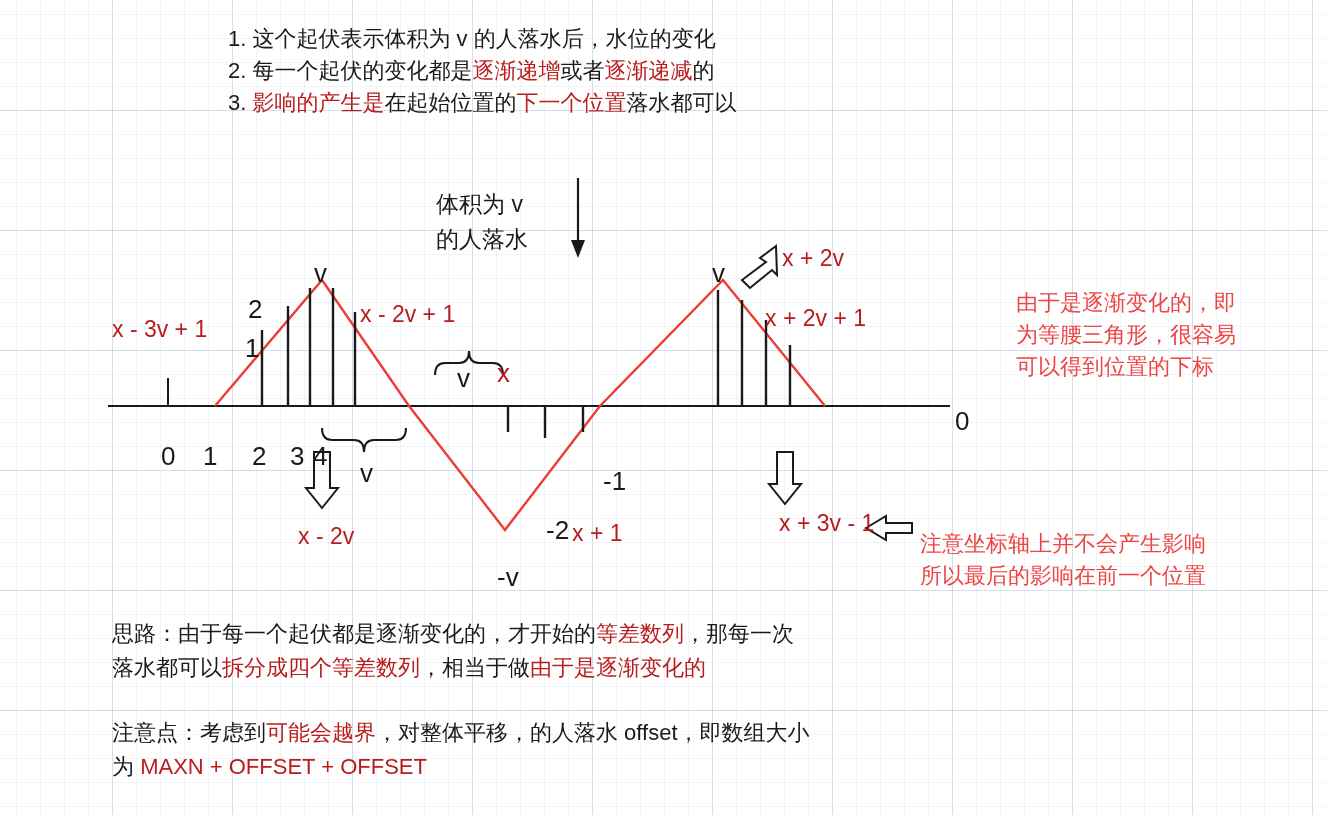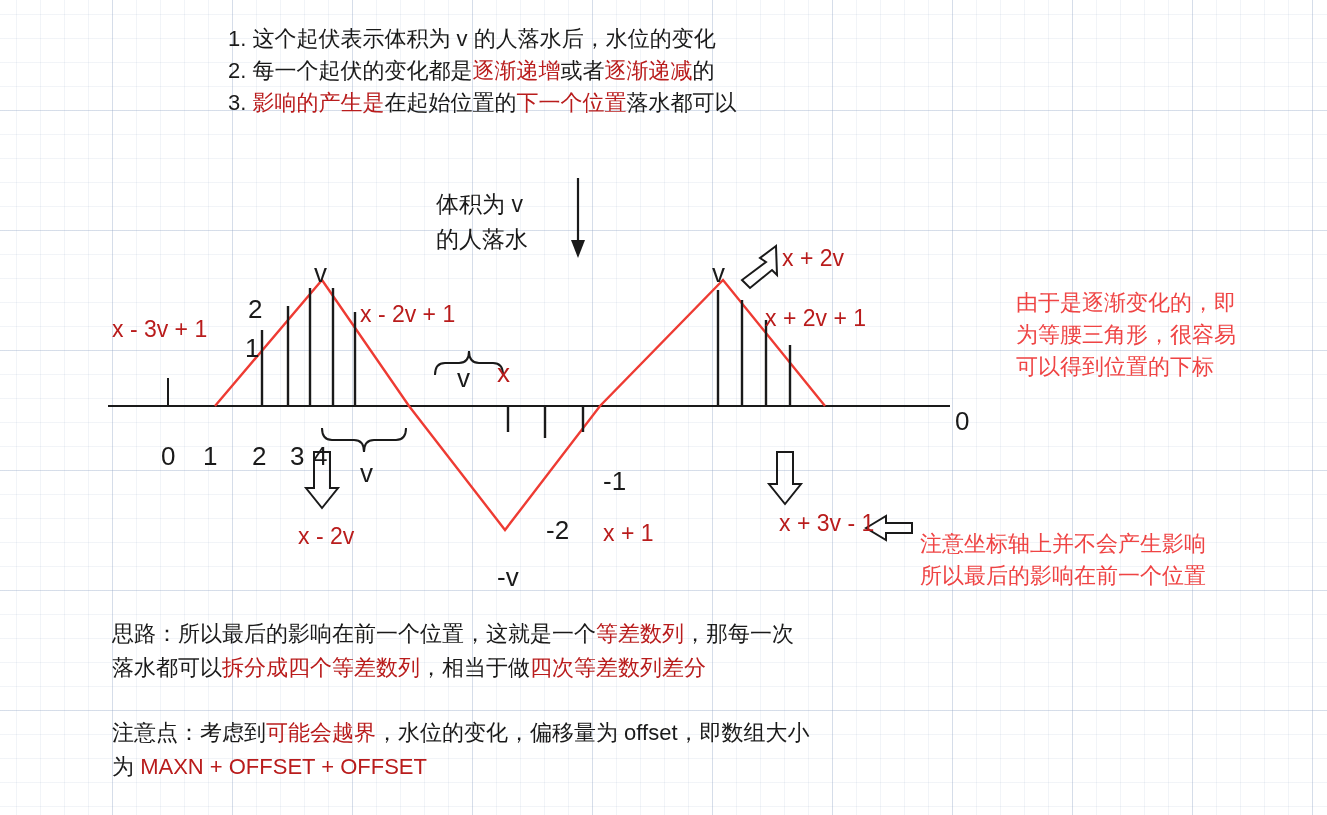--- a/index.html
+++ b/index.html
@@ -104,36 +104,36 @@
   <div class="t big blk" style="left:360px;top:440px;">v</div>
   <div class="t big blk" style="left:457px;top:345px;">v</div>
   <div class="t big red" style="left:497px;top:340px;">x</div>
 
   <div class="t big blk" style="left:603px;top:448px;">-1</div>
   <div class="t big blk" style="left:546px;top:497px;">-2</div>
 
   <div class="t lbl red" style="left:112px;top:298px;">x - 3v + 1</div>
   <div class="t lbl red" style="left:360px;top:283px;">x - 2v + 1</div>
   <div class="t lbl red" style="left:298px;top:505px;">x - 2v</div>
-  <div class="t lbl red" style="left:603px;top:502px;">x + 1</div>
+  <div class="t lbl red" style="left:572px;top:502px;">x + 1</div>
   <div class="t lbl red" style="left:782px;top:227px;">x + 2v</div>
   <div class="t lbl red" style="left:765px;top:287px;">x + 2v + 1</div>
   <div class="t lbl red" style="left:779px;top:492px;">x + 3v - 1</div>
 </div>
 
 <div class="layer">
   <div class="t notes blue" style="left:1016px;top:272px;">由于是逐渐变化的，即</div>
   <div class="t notes blue" style="left:1016px;top:336px;">可以得到位置的下标</div>
   <div class="t notes blue" style="left:1016px;top:304px;">为等腰三角形，很容易</div>
 
   <div class="t notes blue" style="left:920px;top:513px;">注意坐标轴上并不会产生影响</div>
   <div class="t notes blue" style="left:920px;top:545px;text-align:center;">所以最后的影响在前一个位置</div>
 </div>
 
 <div class="layer">
-  <div class="t notes blk" style="left:112px;top:603px;"><span>思路：所以最后的影响在前一个位置，这就是一个</span><span class="red">等差数列</span><span>，那每一次</span></div>
+  <div class="t notes blk" style="left:112px;top:603px;"><span>思路：由于每一个起伏都是逐渐变化的，才开始的</span><span class="red">等差数列</span><span>，那每一次</span></div>
 
-  <div class="t notes blk" style="left:112px;top:637px;"><span>落水都可以</span><span class="red">拆分成四个等差数列</span><span>，相当于做</span><span class="red">四次等差数列差分</span></div>
+  <div class="t notes blk" style="left:112px;top:637px;"><span>落水都可以</span><span class="red">拆分成四个等差数列</span><span>，相当于做</span><span class="red">由于是逐渐变化的</span></div>
 
-  <div class="t notes blk" style="left:112px;top:702px;"><span>注意点：考虑到</span><span class="red">可能会越界</span><span>，水位的变化，偏移量为 offset，即数组大小</span></div>
+  <div class="t notes blk" style="left:112px;top:702px;"><span>注意点：考虑到</span><span class="red">可能会越界</span><span>，对整体平移，的人落水 offset，即数组大小</span></div>
 
   <div class="t notes blk" style="left:112px;top:736px;"><span>为 </span><span class="red">MAXN + OFFSET + OFFSET</span></div>
 </div>
 
 </body></html>

